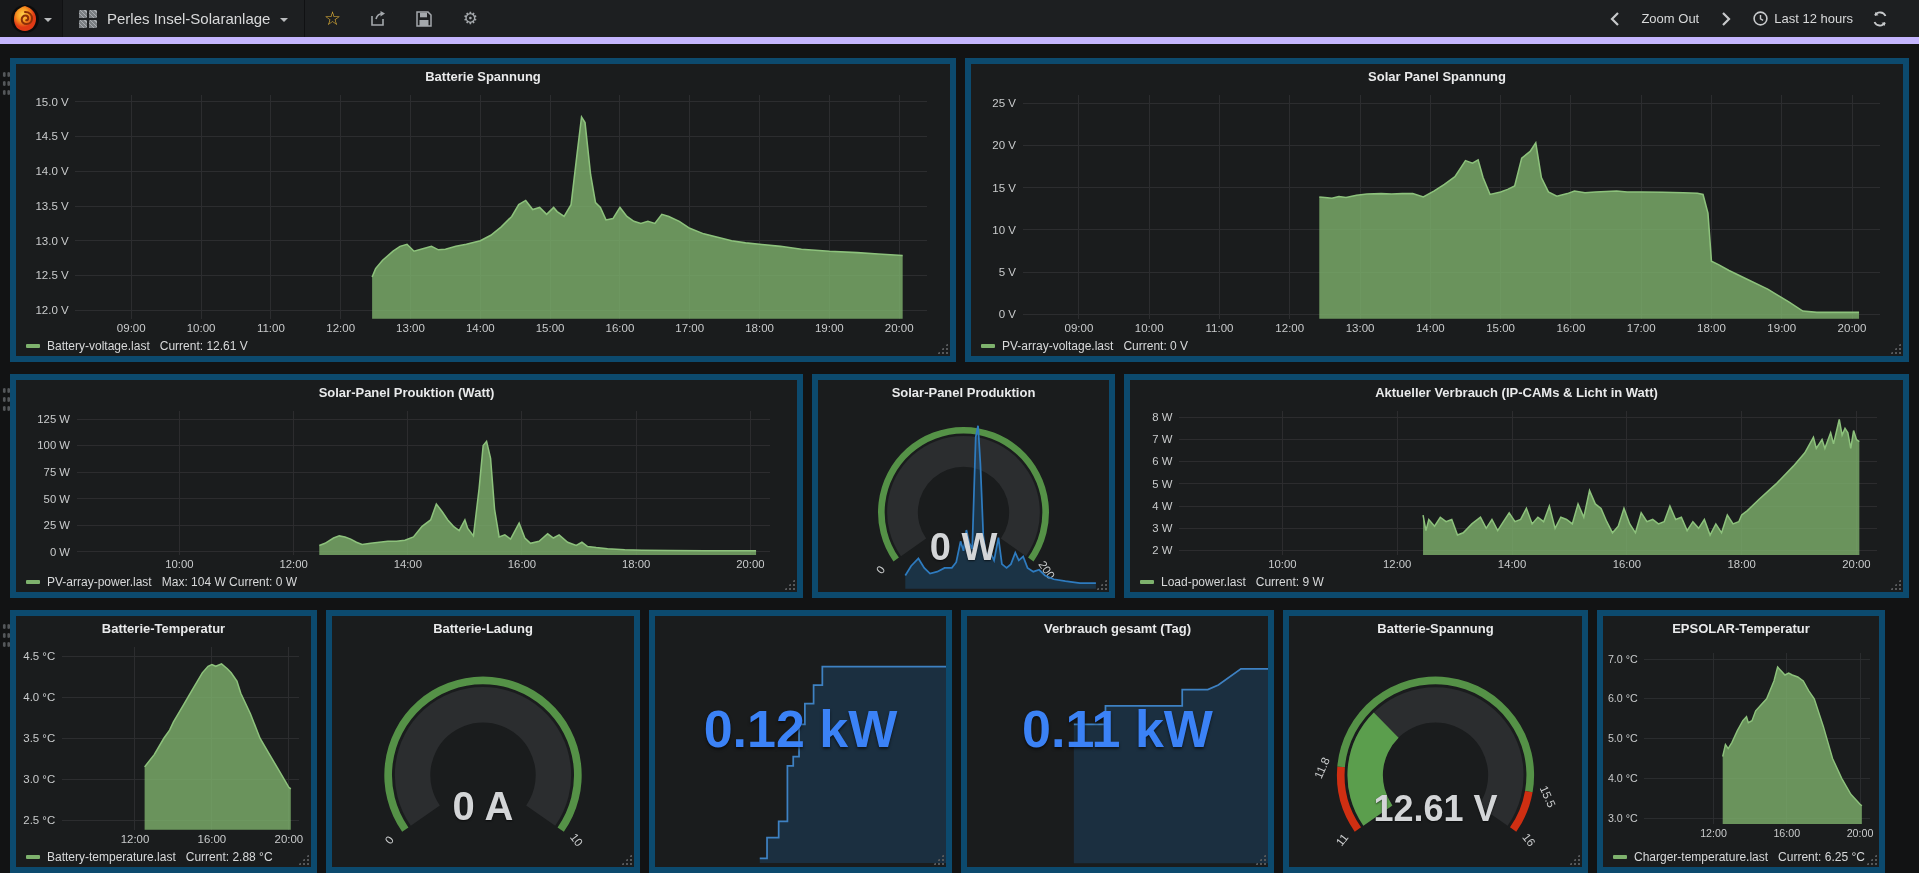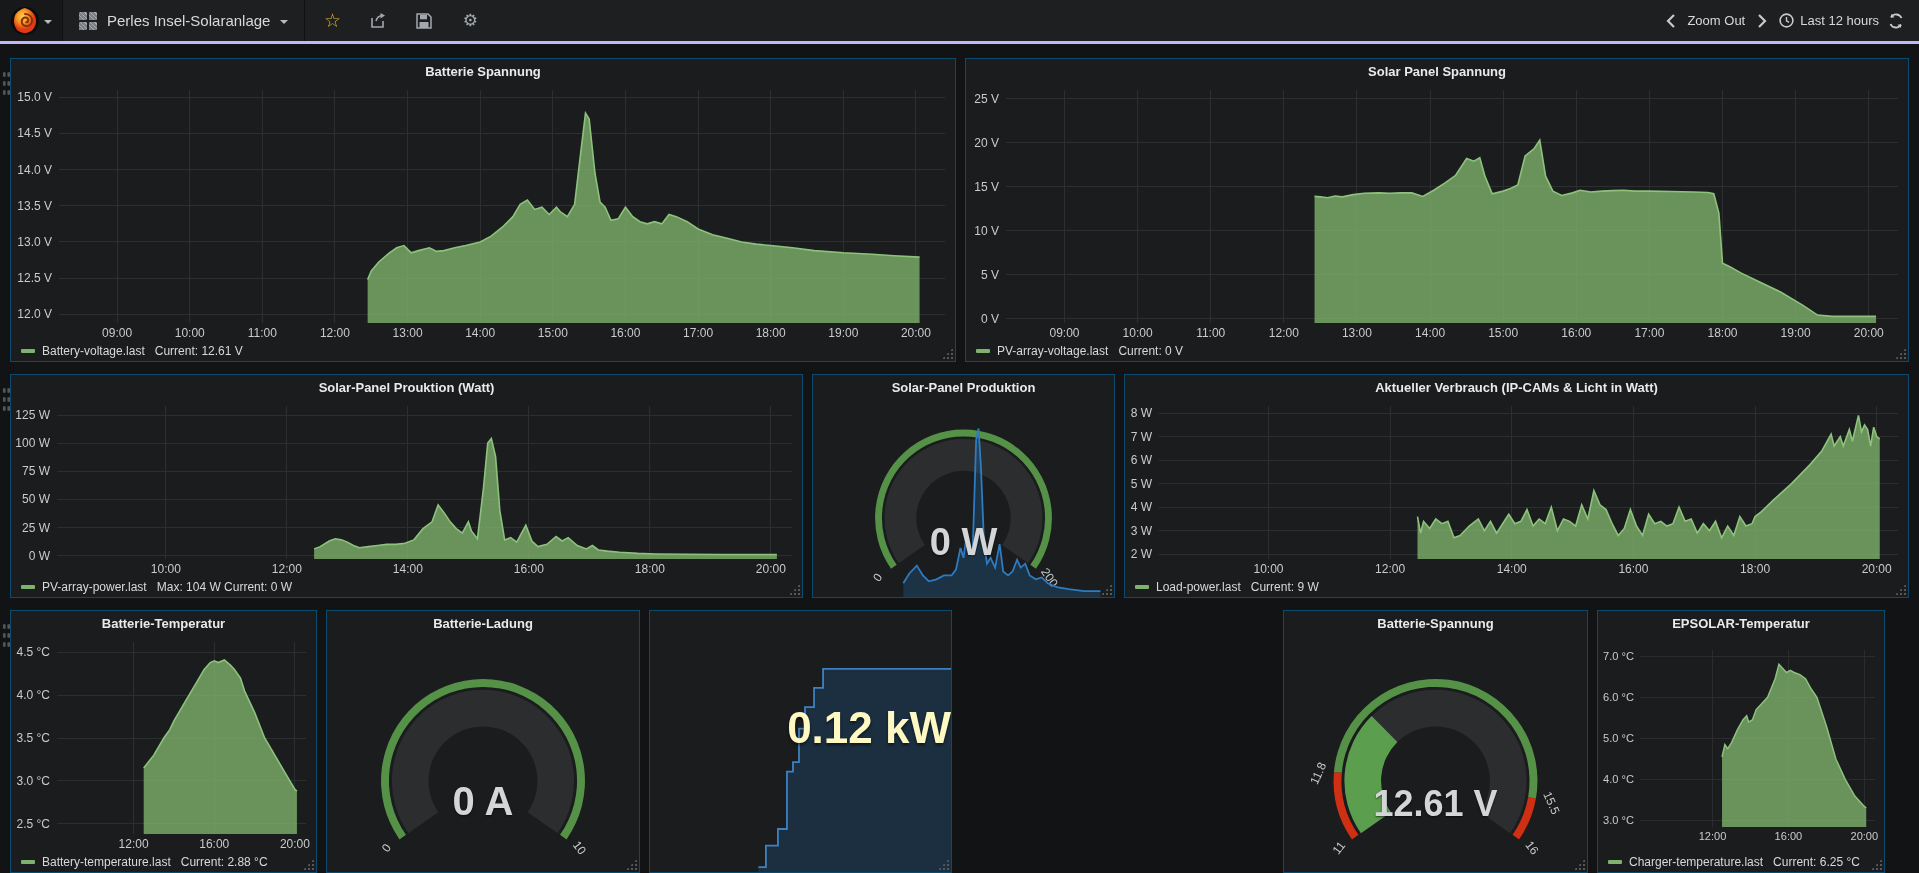--- a/index.html
+++ b/index.html
@@ -1,41 +1,41 @@
 <!DOCTYPE html>
 <html><head>
 <meta charset="utf-8">
 <style>
   * { box-sizing: border-box; margin: 0; padding: 0; }
   html,body { width:1919px; height:873px; overflow:hidden; background:#121314;
     font-family:"Liberation Sans", sans-serif; color:#d8d9da; }
 
   
   .navbar { position:absolute; top:0; left:0; right:0; height:44px; background:#1d1f21;
-    border-bottom:3px solid #c4b5fd; display:flex; align-items:stretch; }
+    border-bottom:7px solid #c4b5fd; display:flex; align-items:stretch; }
   .nav-sep { width:1px; background:#101113; }
   .nav-logo { width:62px; display:flex; align-items:center; justify-content:center; gap:4px;
     background:#17181a; cursor:pointer; }
   .nav-dash { display:flex; align-items:center; gap:10px; padding:0 16px; cursor:pointer; }
   .dash-title { font-size:15px; color:#d8d9da; }
   .caret { width:0; height:0; border-left:4px solid transparent; border-right:4px solid transparent;
     border-top:4px solid #b9bbbd; display:inline-block; margin-top:2px; }
   .grid-icon { display:grid; grid-template-columns:8px 8px; grid-template-rows:8px 8px; gap:2px; }
   .grid-icon i { background:repeating-linear-gradient(45deg,#a7abaf 0 1px,#7b7f83 1px 3px); border-radius:1px; }
   .nav-actions { display:flex; align-items:center; gap:12px; padding:0 10px; }
   .icon-btn { width:34px; height:34px; display:flex; align-items:center; justify-content:center;
     cursor:pointer; color:#a4a8ac; }
   .spacer { flex:1; }
-  .nav-time { display:flex; align-items:center; gap:0; padding-right:6px; }
+  .nav-time { display:flex; align-items:center; gap:10px; padding-right:22px; }
   .nav-time .lbl { font-size:13px; color:#d8d9da; cursor:pointer; }
   .chev { cursor:pointer; display:flex; align-items:center; }
 
   
   .content { position:absolute; top:44px; left:0; right:0; bottom:0; }
-  .panel { position:absolute; background:#1a1c1d; border:1px solid #0c4a6e; }
+  .panel { position:absolute; background:#1a1c1d; border:6px solid #0c4a6e; }
   .panel-title { height:24px; line-height:26px; text-align:center; font-size:13px; font-weight:bold;
     color:#e9eaeb; cursor:pointer; white-space:nowrap; overflow:hidden; }
   svg.chart { position:absolute; left:0; right:0; top:24px; bottom:20px; width:100%; height:calc(100% - 44px); }
   .legend { position:absolute; left:10px; bottom:2px; height:17px; display:flex; align-items:center;
     font-size:12px; white-space:nowrap; }
   .swatch { width:14px; height:4px; border-radius:1px; background:#7eb26d; margin-right:7px; cursor:pointer; }
   .lname { cursor:pointer; }
   .lval { margin-left:10px; }
   svg text { fill:#c9cbcc; font-size:12px; }
   .rsz { position:absolute; right:2px; bottom:2px; width:11px; height:11px; cursor:nwse-resize;
@@ -45,21 +45,21 @@
     background-image:radial-gradient(#54575a 1.2px, transparent 1.5px); background-size:4.5px 9px; }
 
   svg.gauge { position:absolute; left:0; right:0; bottom:0; width:100%; }
   svg.spark { position:absolute; left:0; right:0; bottom:0; width:100%; }
   .gauge-value { position:absolute; left:0; right:0; text-align:center; font-weight:bold;
     color:#d3d5d7; text-shadow:0 1px 2px rgba(0,0,0,.6); }
   .g-small { top:146px; font-size:38px; }
   .g-big { top:168px; font-size:40px; }
   .g-volt { top:172px; font-size:36px; }
   .stat-value { position:absolute; left:0; right:0; top:45%; transform:translateY(-50%);
-    text-align:right; font-size:44px; font-weight:bold; color:#fef9c3; text-shadow:0 2px 3px rgba(0,0,0,.55); }
+    text-align:center; font-size:52px; font-weight:bold; color:#3b82f6; text-shadow:0 2px 3px rgba(0,0,0,.55); }
 </style>
 </head>
 <body>
 
 <div class="navbar">
   <div class="nav-logo">
     <svg width="30" height="30" viewBox="0 0 30 30">
       <circle cx="15" cy="15" r="14" fill="#0c0c0c"></circle>
       <defs>
           <radialGradient id="lg" cx="40%" cy="35%">
@@ -379,20 +379,29 @@
 
   <div class="panel" style="left:649px;top:566px;width:303px;height:263px">
     <svg class="spark" style="height:239px" viewBox="0 0 301 239">
         <path d="M108.36,239 L108.36,234.22 L115.885,234.22 L115.885,212.71 L127.925,212.71 L127.925,195.98000000000002 L136.955,195.98000000000002 L136.955,138.62 L142.975,138.62 L142.975,129.06 L148.995,129.06 L148.995,95.60000000000001 L155.01500000000001,95.60000000000001 L155.01500000000001,74.09000000000002 L164.04500000000002,74.09000000000002 L164.04500000000002,54.97 L173.075,54.97 L173.075,35.85000000000001 L301,35.85000000000001 L301,239 Z" fill="rgba(31,120,193,0.22)"></path>
         <polyline points="108.36,234.22 115.885,234.22 115.885,212.71 127.925,212.71 127.925,195.98000000000002 136.955,195.98000000000002 136.955,138.62 142.975,138.62 142.975,129.06 148.995,129.06 148.995,95.60000000000001 155.01500000000001,95.60000000000001 155.01500000000001,74.09000000000002 164.04500000000002,74.09000000000002 164.04500000000002,54.97 173.075,54.97 173.075,35.85000000000001 301,35.85000000000001" fill="none" stroke="#3e81c2" stroke-width="1.8"></polyline>
       </svg>
     <div class="stat-value">0.12 kW</div>
     <div class="rsz"></div>
   </div>
 
+  <div class="panel" style="left:961px;top:566px;width:313px;height:263px">
+    <div class="panel-title">Verbrauch gesamt (Tag)</div>
+    <svg class="spark" style="height:239px" viewBox="0 0 311 239">
+        <path d="M110.405,239 L110.405,95.60000000000001 L143.06,95.60000000000001 L143.06,76.47999999999999 L222.36499999999998,76.47999999999999 L222.36499999999998,59.75 L248.8,59.75 L259.685,54.97 L283.01,38.24000000000001 L311,38.24000000000001 L311,239 Z" fill="rgba(31,120,193,0.22)"></path>
+        <polyline points="110.405,95.60000000000001 143.06,95.60000000000001 143.06,76.47999999999999 222.36499999999998,76.47999999999999 222.36499999999998,59.75 248.8,59.75 259.685,54.97 283.01,38.24000000000001 311,38.24000000000001" fill="none" stroke="#3e81c2" stroke-width="1.8"></polyline>
+      </svg>
+    <div class="stat-value">0.11 kW</div>
+    <div class="rsz"></div>
+  </div>
 
   <div class="panel" style="left:1283px;top:566px;width:305px;height:263px">
     <div class="panel-title">Batterie-Spannung</div>
     <svg class="gauge" style="height:226px" viewBox="0 0 303 226">
         <path d="M76.90067524472755,187.15700953899594 A91.06896,91.06896 0 1 1 226.09932475527245,187.15700953899594 L196.09742240804331,166.14945135483453 A54.443400000000004,54.443400000000004 0 1 0 106.90257759195669,166.14945135483453 Z" fill="#2b2d2f"></path>
         <path d="M76.90067524472755,187.15700953899594 A91.06896,91.06896 0 0 1 87.66892224584745,69.9670233759958 L113.34011656001749,96.09022049651922 A54.443400000000004,54.443400000000004 0 0 0 106.90257759195669,166.14945135483453 Z" fill="#5b9e4d"></path>
         <path d="M67.9811907631189,193.40249980996285 A101.95764,101.95764 0 0 1 49.930339602053124,126.03580615700166 L57.81924526402959,126.72599597005008 A94.03859999999999,94.03859999999999 0 0 0 74.46808856792521,188.86032506744147 Z" fill="#cf2f12"></path>
         <path d="M49.930339602053124,126.03580615700166 A101.95764,101.95764 0 1 1 251.90867435082762,152.6267583852209 L244.10994236241382,151.25163152034938 A94.03859999999999,94.03859999999999 0 1 0 57.81924526402959,126.72599597005008 Z" fill="#559247"></path>
         <path d="M251.90867435082762,152.6267583852209 A101.95764,101.95764 0 0 1 235.0188092368811,193.40249980996285 L228.5319114320748,188.86032506744147 A94.03859999999999,94.03859999999999 0 0 0 244.10994236241382,151.25163152034938 Z" fill="#cf2f12"></path>
         <text x="58.126496775586375" y="204.302830826783" text-anchor="middle" transform="rotate(-52 58.126496775586375 204.302830826783)" font-size="13" fill="#d8d9da">11</text>

